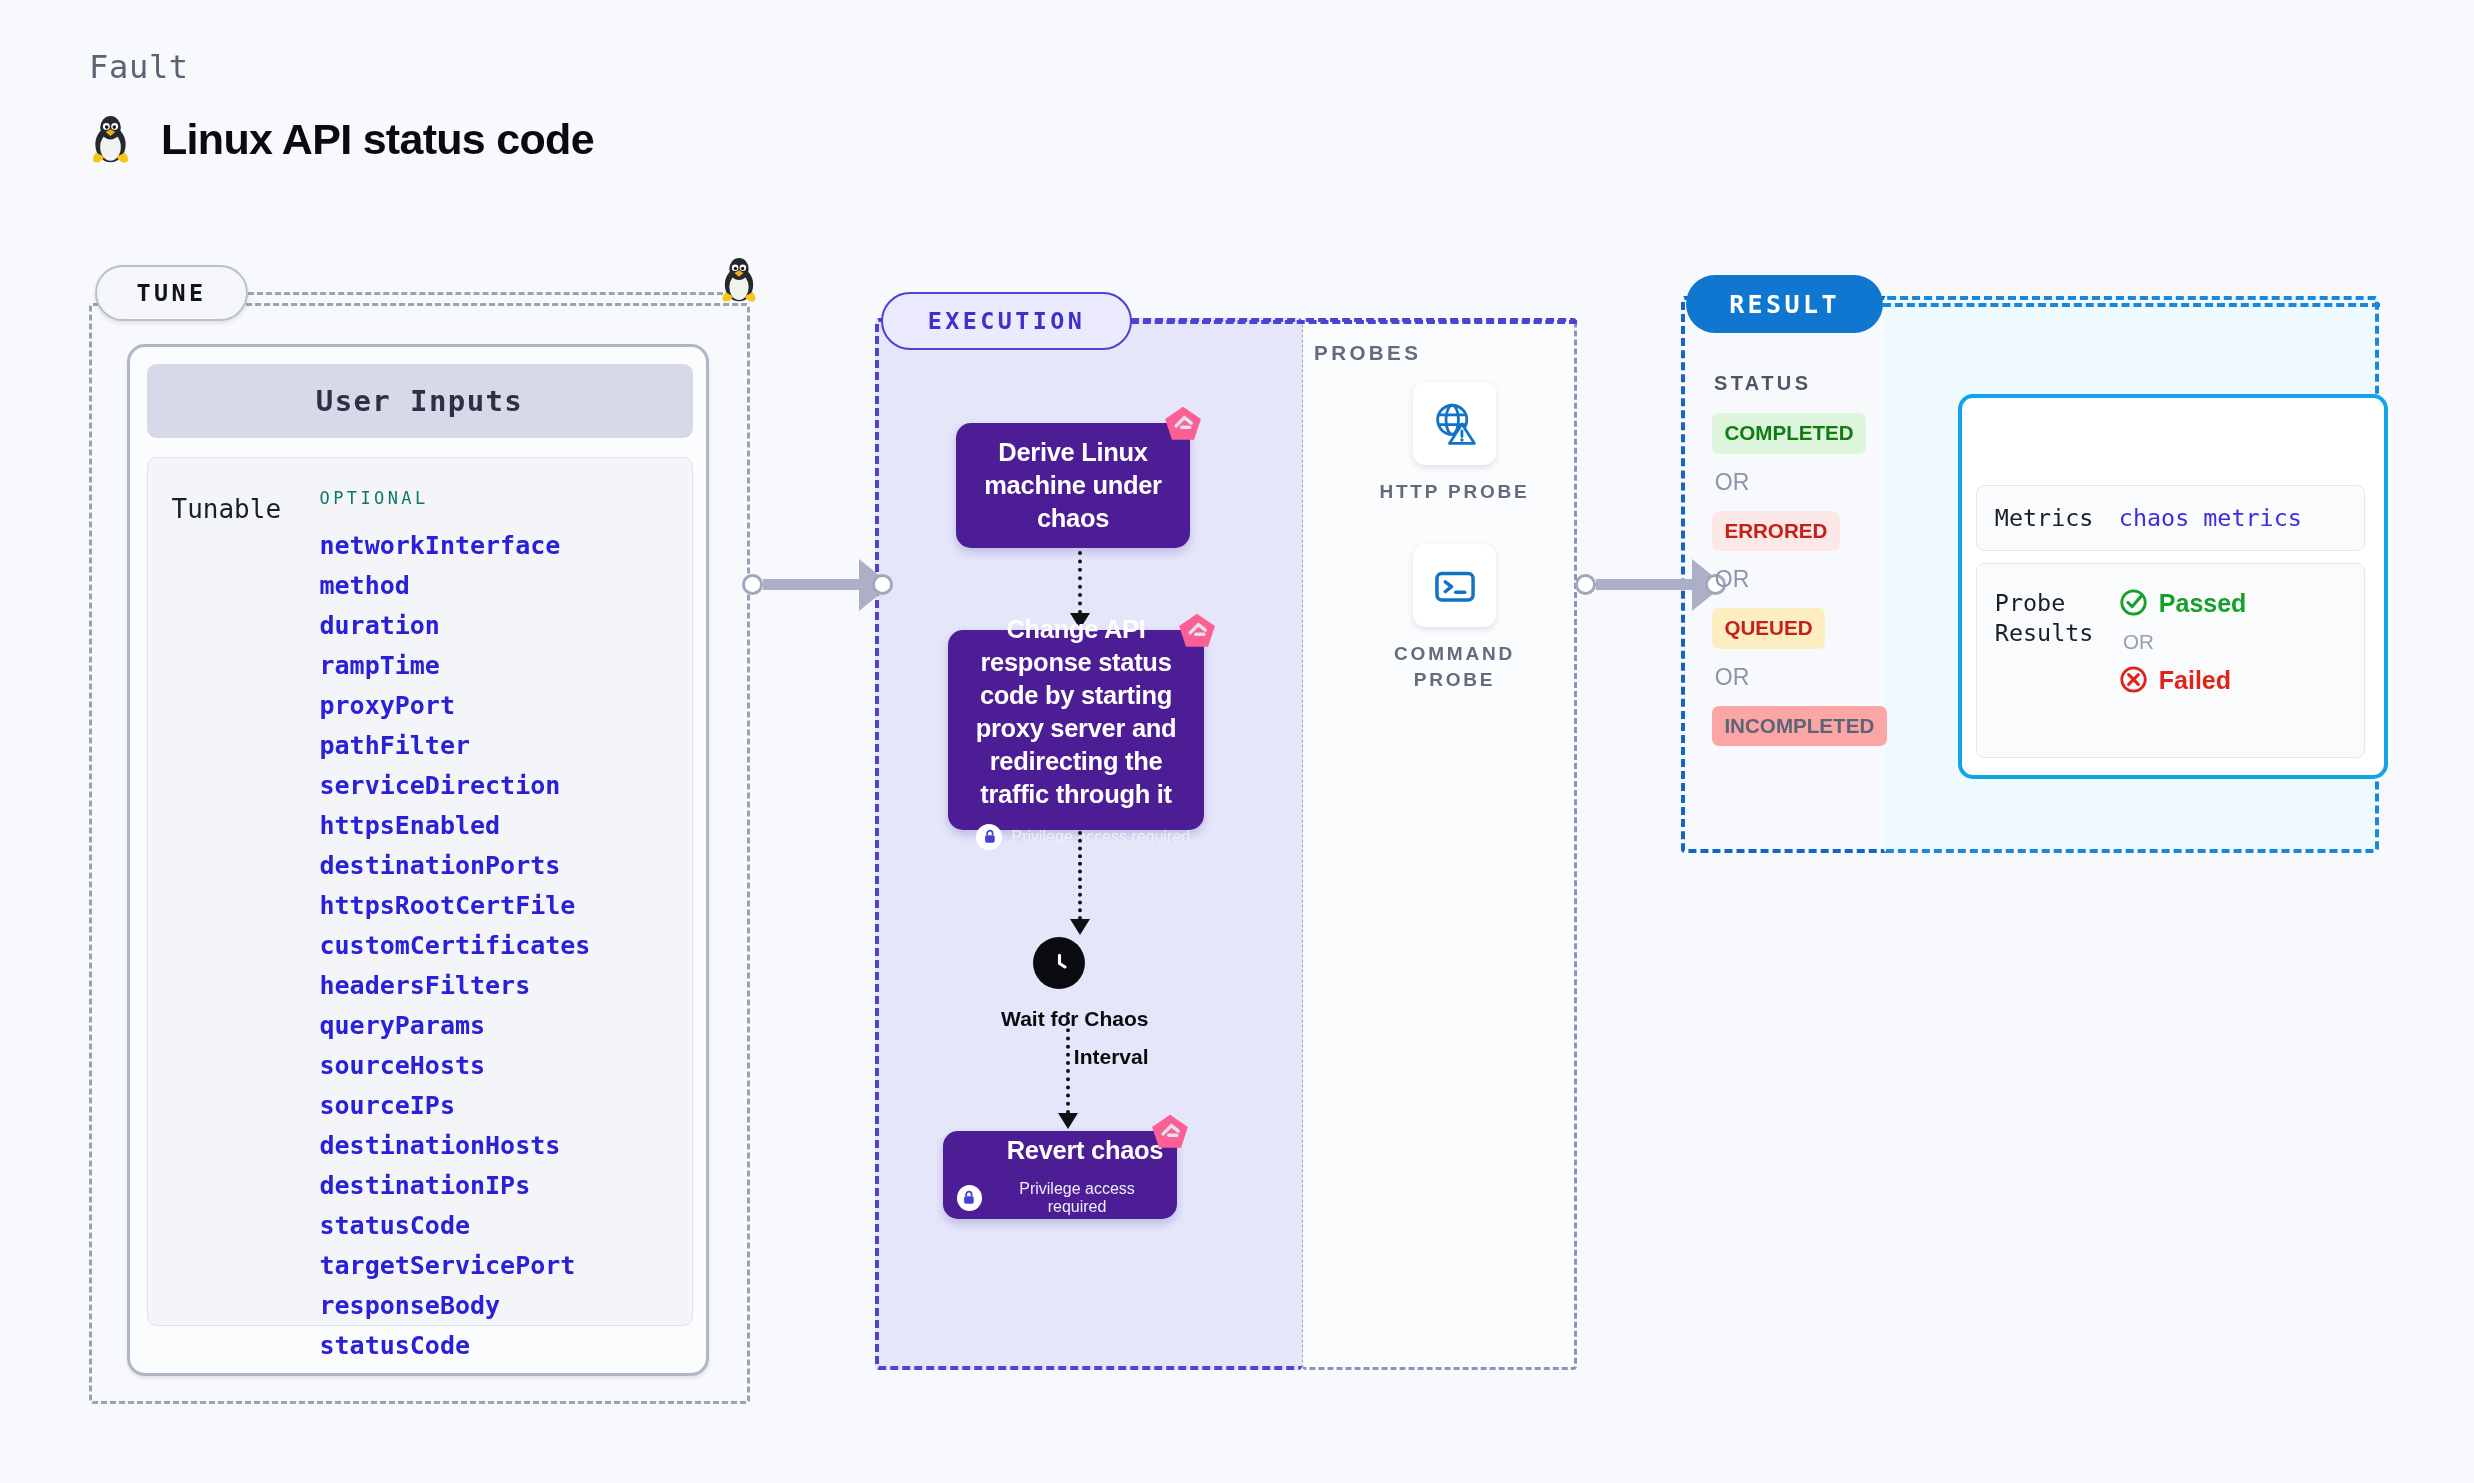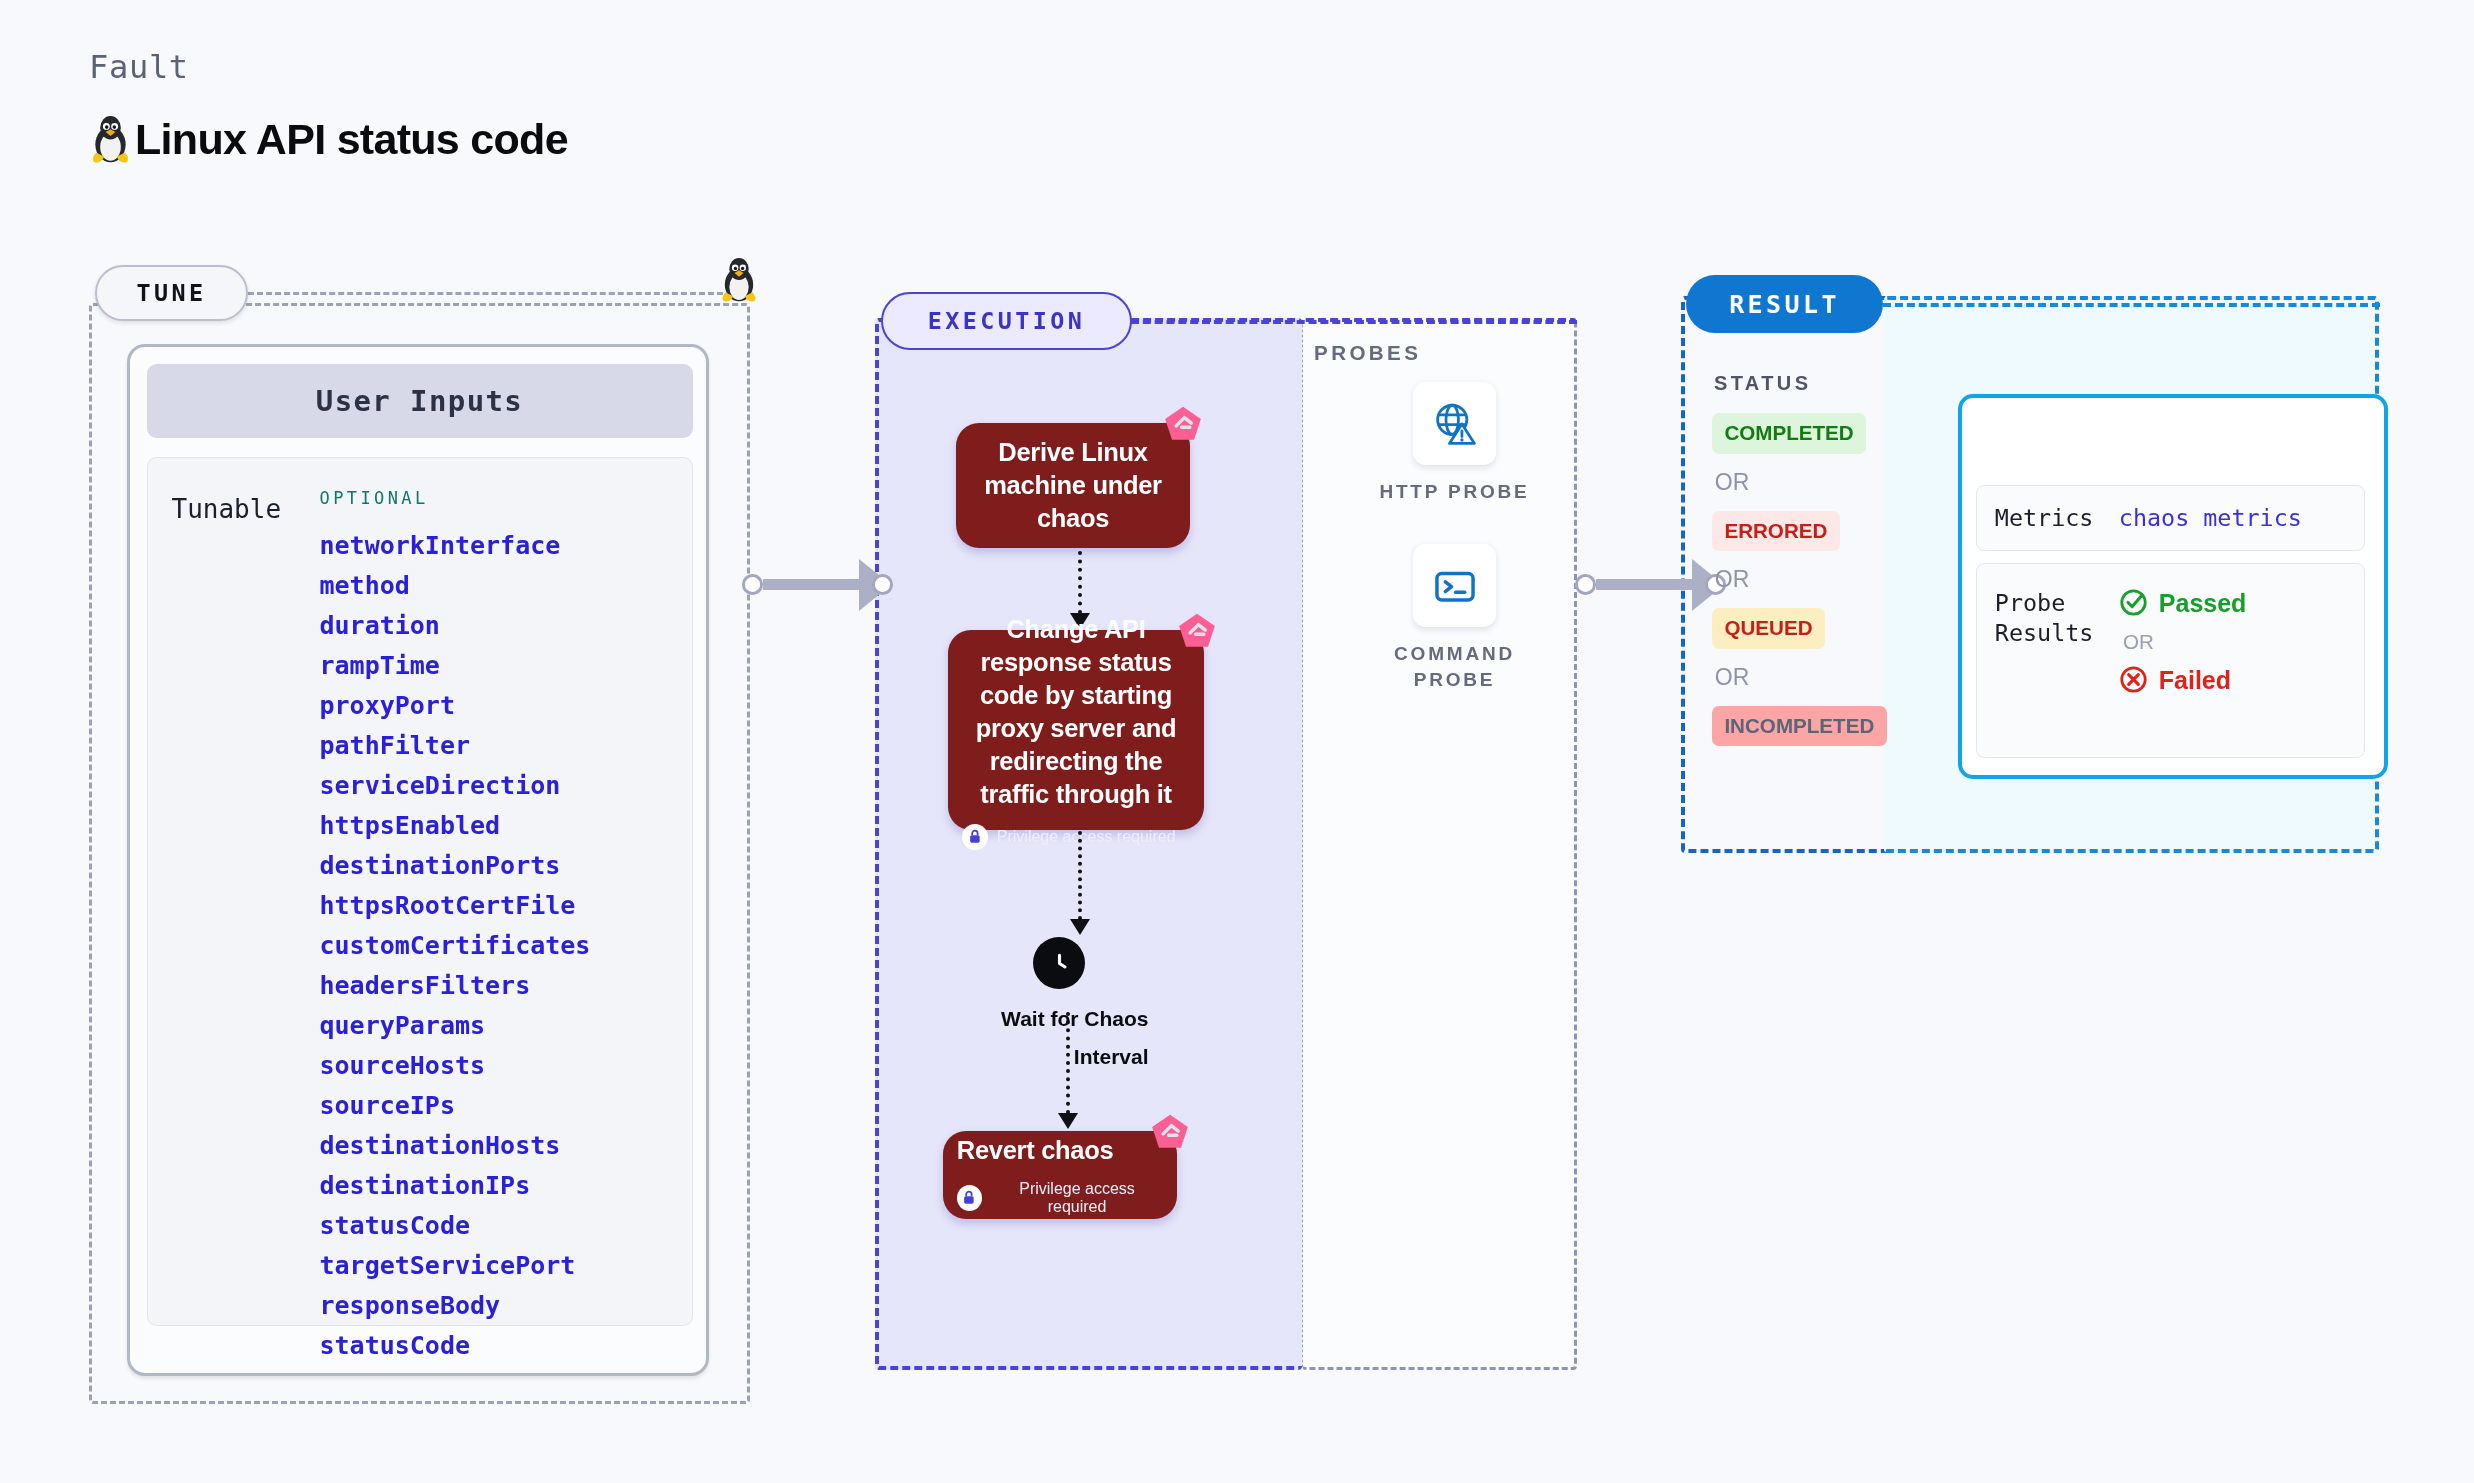--- a/index.html
+++ b/index.html
@@ -12,21 +12,21 @@
   .page { position: relative; width: 2475px; height: 1483px; }
 
   
   .fault-label {
     position: absolute; left: 89px; top: 48px;
     font-family: "DejaVu Sans Mono", monospace;
     font-size: 32px; color: #5a6274; letter-spacing: 0.7px;
   }
   .title-row {
     position: absolute; left: 89px; top: 114px;
-    display: flex; align-items: center; gap: 3px;
+    display: flex; align-items: center; gap: 29px;
   }
   .title-text {
     font-size: 43px; font-weight: bold; color: #0b0b0d;
     letter-spacing: -0.7px;
   }
 
   
   .penguin { display: block; }
 
   
@@ -127,23 +127,23 @@
   .conn-head {
     width: 0; height: 0; border-left: 32px solid #acb0c6;
     border-top: 26px solid transparent; border-bottom: 26px solid transparent;
     flex: 0 0 auto; margin-left: -1.4px;
   }
   .connector-1 { left: 742px; top: 564px; width: 151px; }
   .connector-2 { left: 1575px; top: 564px; width: 151px; }
 
   
   .flow-node {
-    position: absolute; background: #7f1d1d; border-radius: 23px;
+    position: absolute; background: #4c1d95; border-radius: 15px;
     color: #fff; display: flex; flex-direction: column;
-    align-items: flex-start; justify-content: center; text-align: center;
+    align-items: flex-end; justify-content: center; text-align: center;
     box-shadow: 0 4.1px 9.6px rgba(50,45,160,0.22);
   }
   .flow-title { font-size: 25.5px; font-weight: bold; line-height: 33px; letter-spacing: -0.3px; }
   .priv-row { display: flex; align-items: center; gap: 9px; margin-top: 12.4px; }
   .priv-text { font-size: 16px; color: #f0eefc; }
   .lock-badge {
     width: 26px; height: 26px; border-radius: 50%; background: #fff;
     display: flex; align-items: center; justify-content: center;
   }
 

